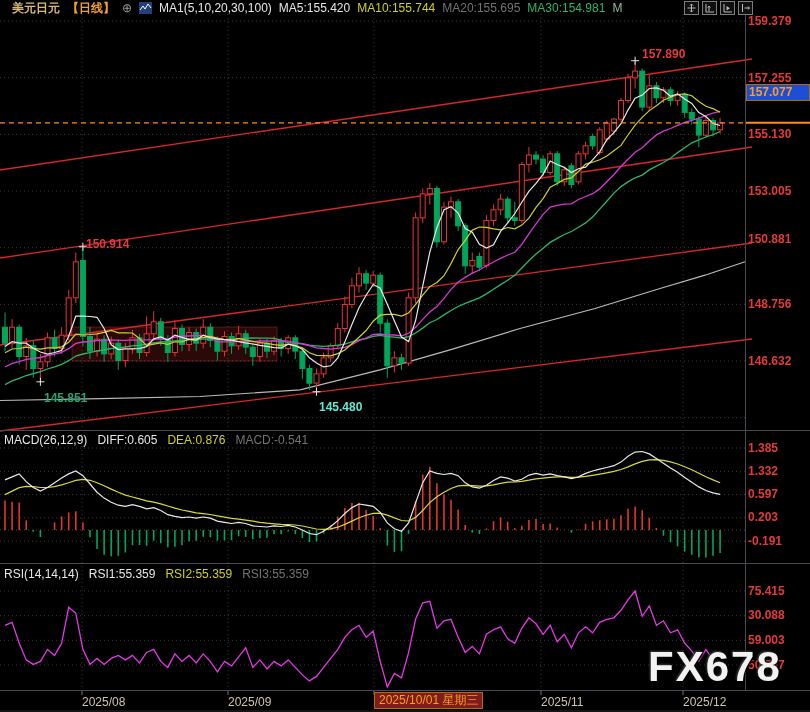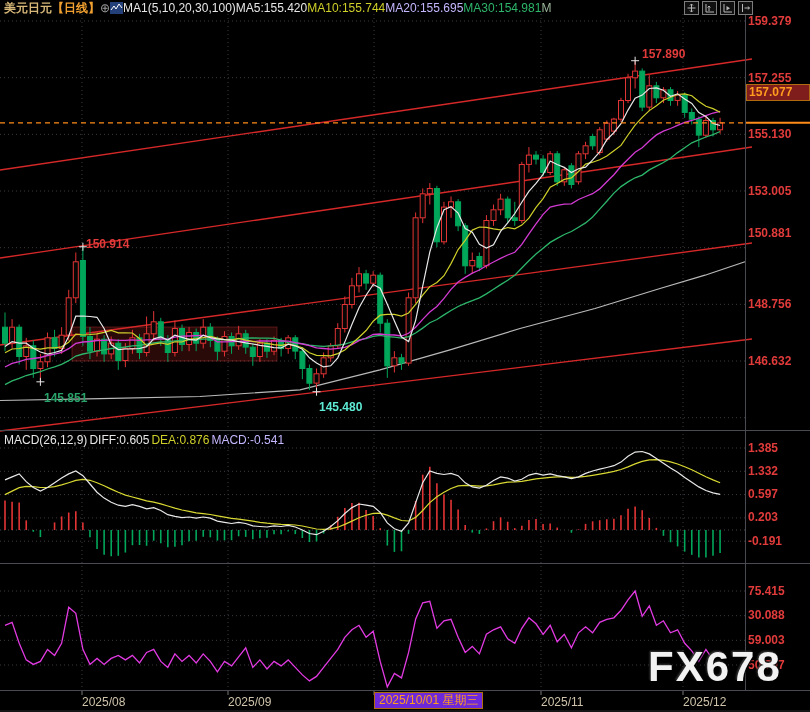--- a/index.html
+++ b/index.html
@@ -1,45 +1,45 @@
 <!DOCTYPE html>
 <html><head>
 <meta charset="utf-8">
 <style>
   html,body{margin:0;padding:0;background:#000;}
   #root{position:relative;width:810px;height:712px;background:#000;overflow:hidden;
         font-family:"Liberation Sans",sans-serif;}
   #chart-svg{position:absolute;left:0;top:0;}
-  .hdr{position:absolute;left:4px;top:1px;height:14px;display:flex;align-items:center;
+  .hdr{position:absolute;left:12px;top:1px;height:14px;display:flex;align-items:center;gap:7px;
        font-size:12px;white-space:nowrap;z-index:5;}
   .hdr span{line-height:13px;}
   .sym{color:#d8b878;font-weight:bold;}
   .per{color:#f0a030;font-weight:bold;}
   .circ{color:#999;font-size:12px;}
   .w{color:#e6e6e6;text-align:right;}
   .y{color:#cfcf2a;text-align:right;}
-  .m{color:#c4b5fd;}
+  .m{color:#737373;}
   .g{color:#2db56a;text-align:center;}
   .mm{color:#9ab59a;}
   .mini-ic{display:inline-block;width:13px;height:12px;}
   .toolbar{position:absolute;top:1px;left:684px;display:flex;gap:3px;z-index:6;}
   .tb{width:13px;height:12px;border:1px solid #7d7d7d;background:#101010;display:flex;
       align-items:center;justify-content:center;}
   .ax-label{position:absolute;left:748px;color:#e23b3b;font-size:12px;line-height:14px;z-index:4;font-weight:bold;}
   .price-box{position:absolute;left:746px;width:60px;height:15px;border:1px solid #b06a10;
-       background:#7f1d1d;color:#ff9d1e;font-size:12px;font-weight:bold;line-height:15px;
+       background:#1d4ed8;color:#ff9d1e;font-size:12px;font-weight:bold;line-height:15px;
        padding-left:2px;z-index:5;}
   .anno{position:absolute;font-size:12px;font-weight:bold;z-index:4;}
   .xlab{position:absolute;top:695px;font-size:12px;color:#cfc4ab;z-index:4;white-space:nowrap;}
-  .xlab.boxed{top:692px;border:1px solid #b06a10;color:#ff9d1e;background:#6d28d9;
+  .xlab.boxed{top:692px;border:1px solid #b06a10;color:#ff9d1e;background:#7f1d1d;
        padding:0 4px;line-height:15px;}
   .watermark{position:absolute;left:648px;top:643px;font-size:42px;font-weight:bold;
        color:#f2f2f2;letter-spacing:2px;z-index:7;
        text-shadow:0 0 3px #000,1px 1px 2px #000,-1px -1px 2px #555;}
-  .ind-hdr{position:absolute;left:4px;display:flex;gap:2px;font-size:12px;z-index:5;white-space:nowrap;}
+  .ind-hdr{position:absolute;left:4px;display:flex;gap:10px;font-size:12px;z-index:5;white-space:nowrap;}
 </style>
 </head>
 <body>
 
 <div id="root">
   <svg id="chart-svg" width="810" height="712">
       <line x1="82" y1="14" x2="82" y2="690" stroke="#3a3a40" stroke-width="1" stroke-dasharray="1 3"></line>
       <line x1="82" y1="690" x2="82" y2="695" stroke="#777" stroke-width="1"></line>
       <line x1="228" y1="14" x2="228" y2="690" stroke="#3a3a40" stroke-width="1" stroke-dasharray="1 3"></line>
       <line x1="228" y1="690" x2="228" y2="695" stroke="#777" stroke-width="1"></line>
@@ -445,27 +445,33 @@
 
   <div class="price-box" style="top:84px">157.077</div>
 
   <div class="ind-hdr" style="top:433px">
     <span class="w">MACD(26,12,9)</span>
     <span class="w">DIFF:0.605</span>
     <span class="y">DEA:0.876</span>
     <span class="m">MACD:-0.541</span>
   </div>
 
+  <div class="ind-hdr" style="top:567px">
+    <span class="w">RSI(14,14,14)</span>
+    <span class="w">RSI1:55.359</span>
+    <span class="y">RSI2:55.359</span>
+    <span class="m">RSI3:55.359</span>
+  </div>
 
   <div id="labels-layer">
       <div class="ax-label" style="top:14px">159.379</div>
       <div class="ax-label" style="top:71px">157.255</div>
       <div class="ax-label" style="top:127px">155.130</div>
       <div class="ax-label" style="top:184px">153.005</div>
-      <div class="ax-label" style="top:226px">150.881</div>
+      <div class="ax-label" style="top:232px">150.881</div>
       <div class="ax-label" style="top:297px">148.756</div>
       <div class="ax-label" style="top:354px">146.632</div>
       <div class="ax-label" style="top:441px">1.385</div>
       <div class="ax-label" style="top:464px">1.332</div>
       <div class="ax-label" style="top:487px">0.597</div>
       <div class="ax-label" style="top:510px">0.203</div>
       <div class="ax-label" style="top:534px">-0.191</div>
       <div class="ax-label" style="top:584px">75.415</div>
       <div class="ax-label" style="top:608px">30.088</div>
       <div class="ax-label" style="top:633px">59.003</div>

